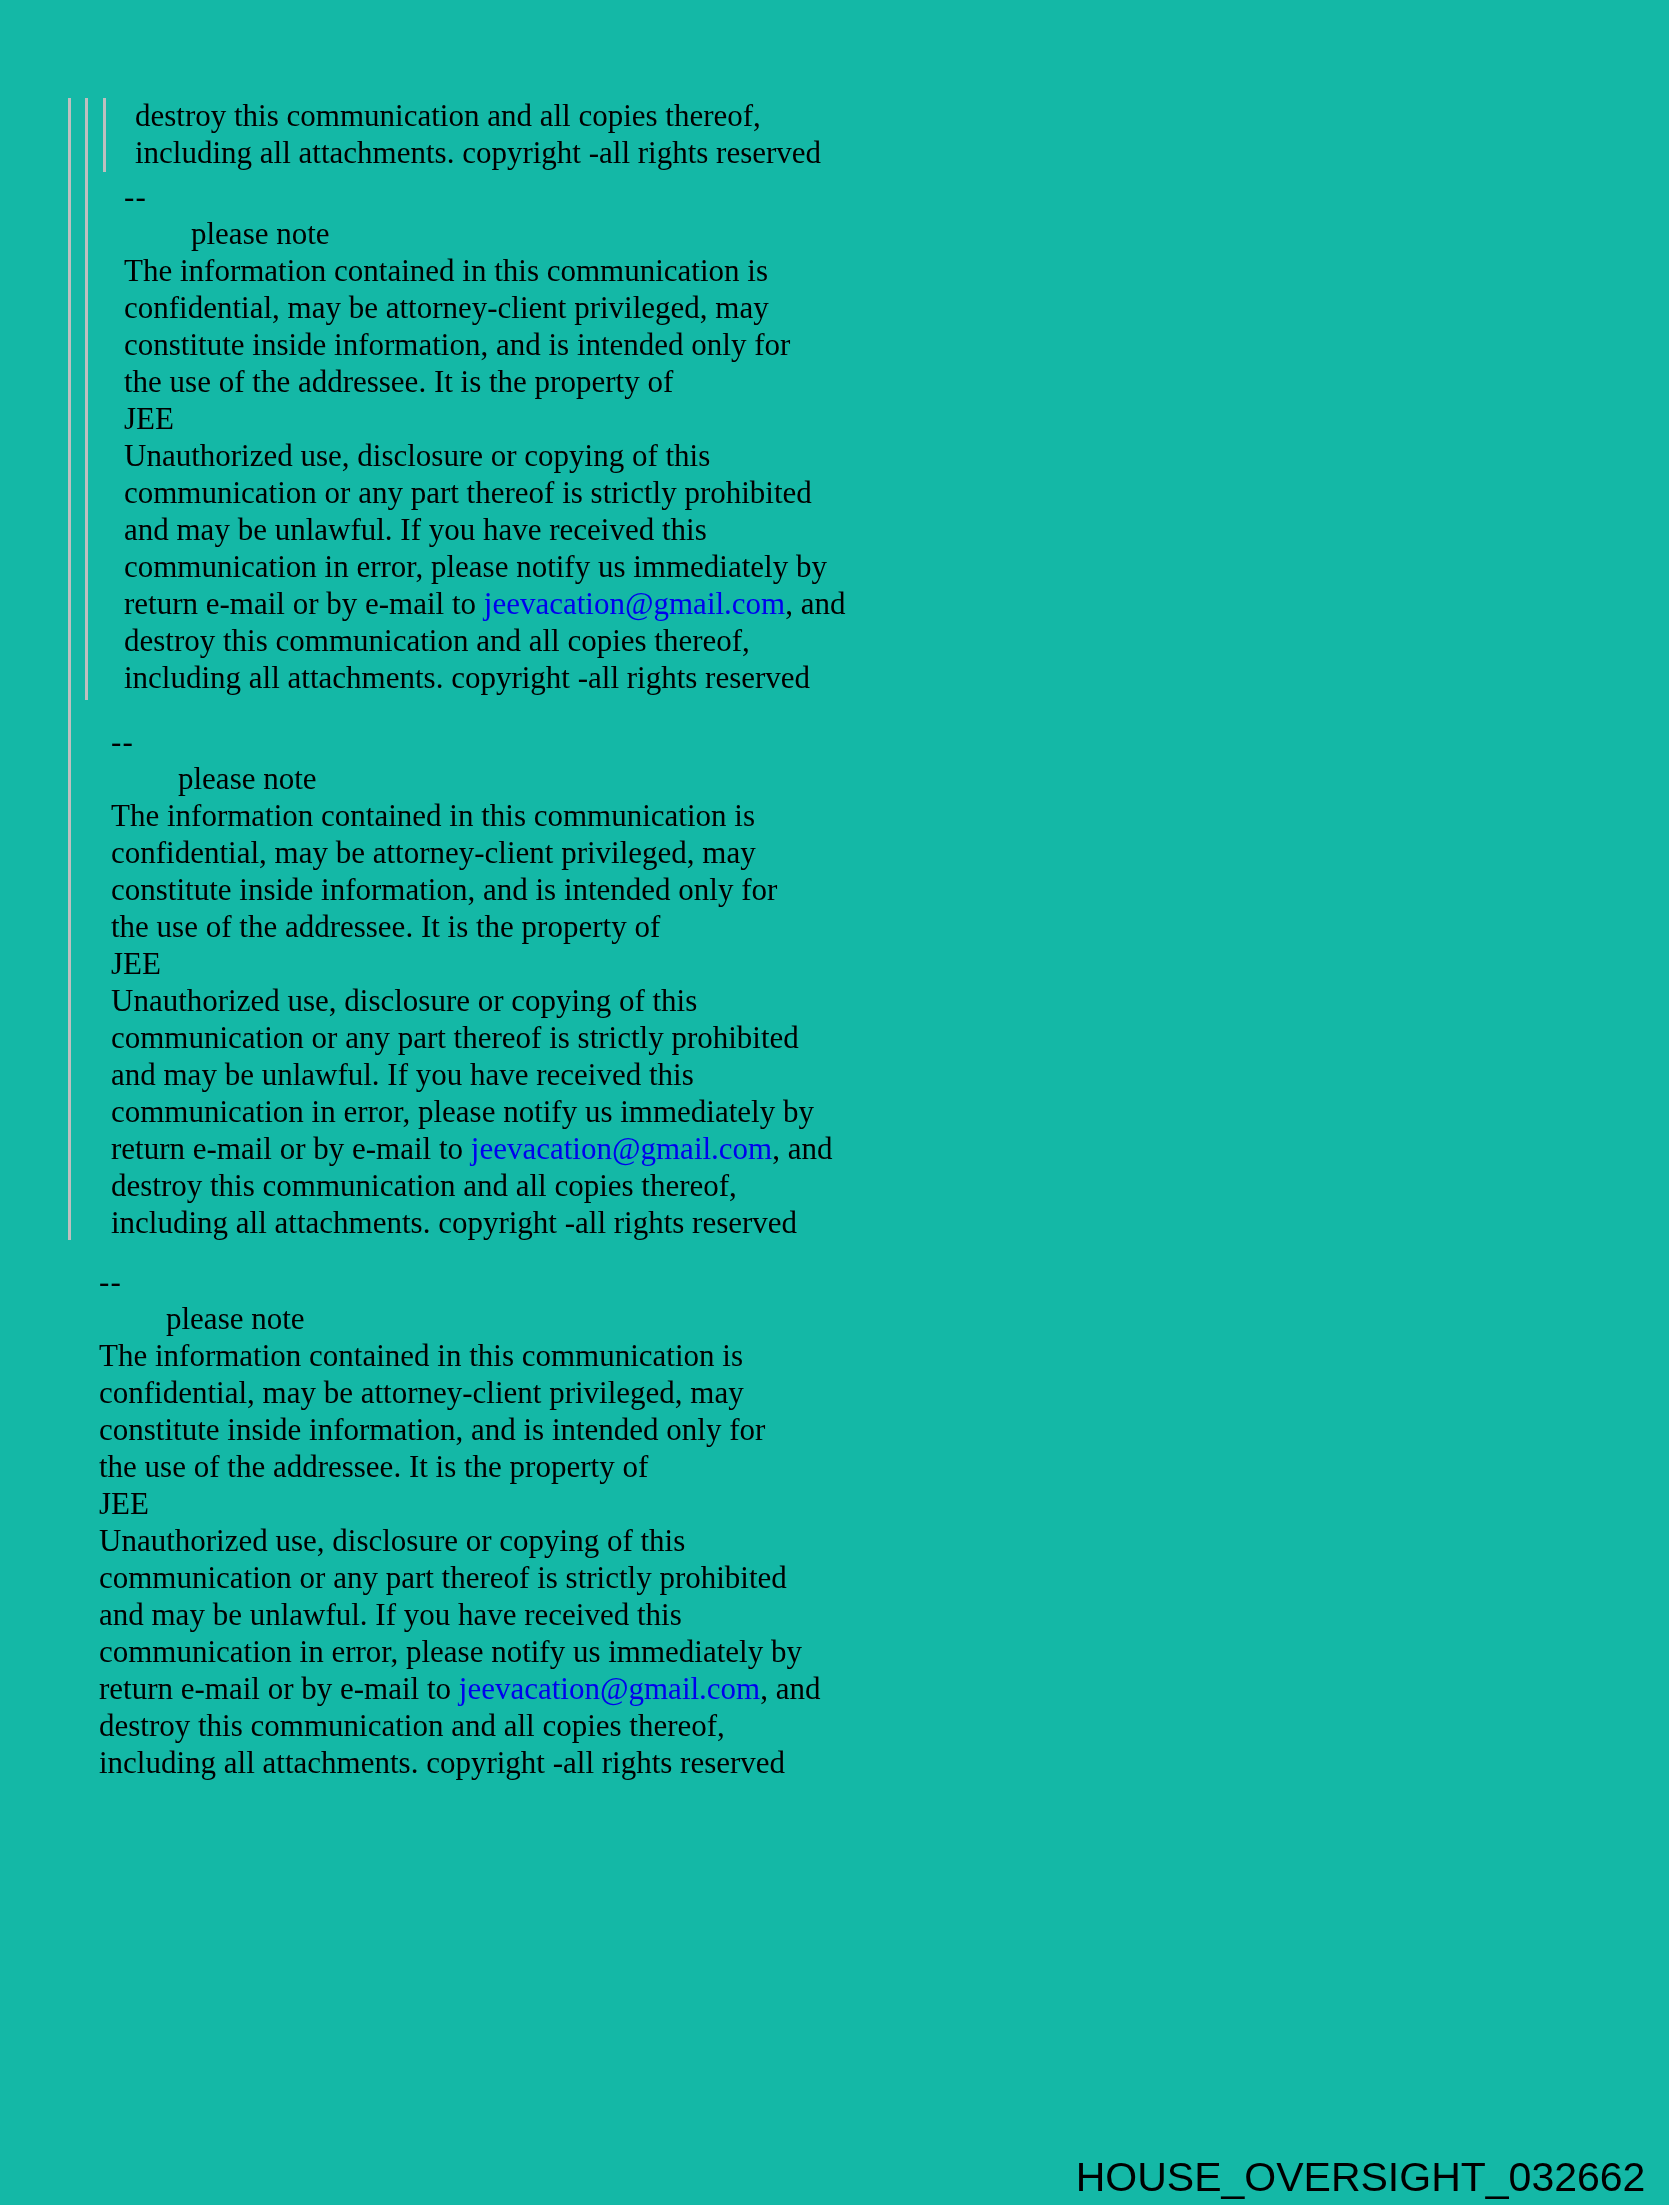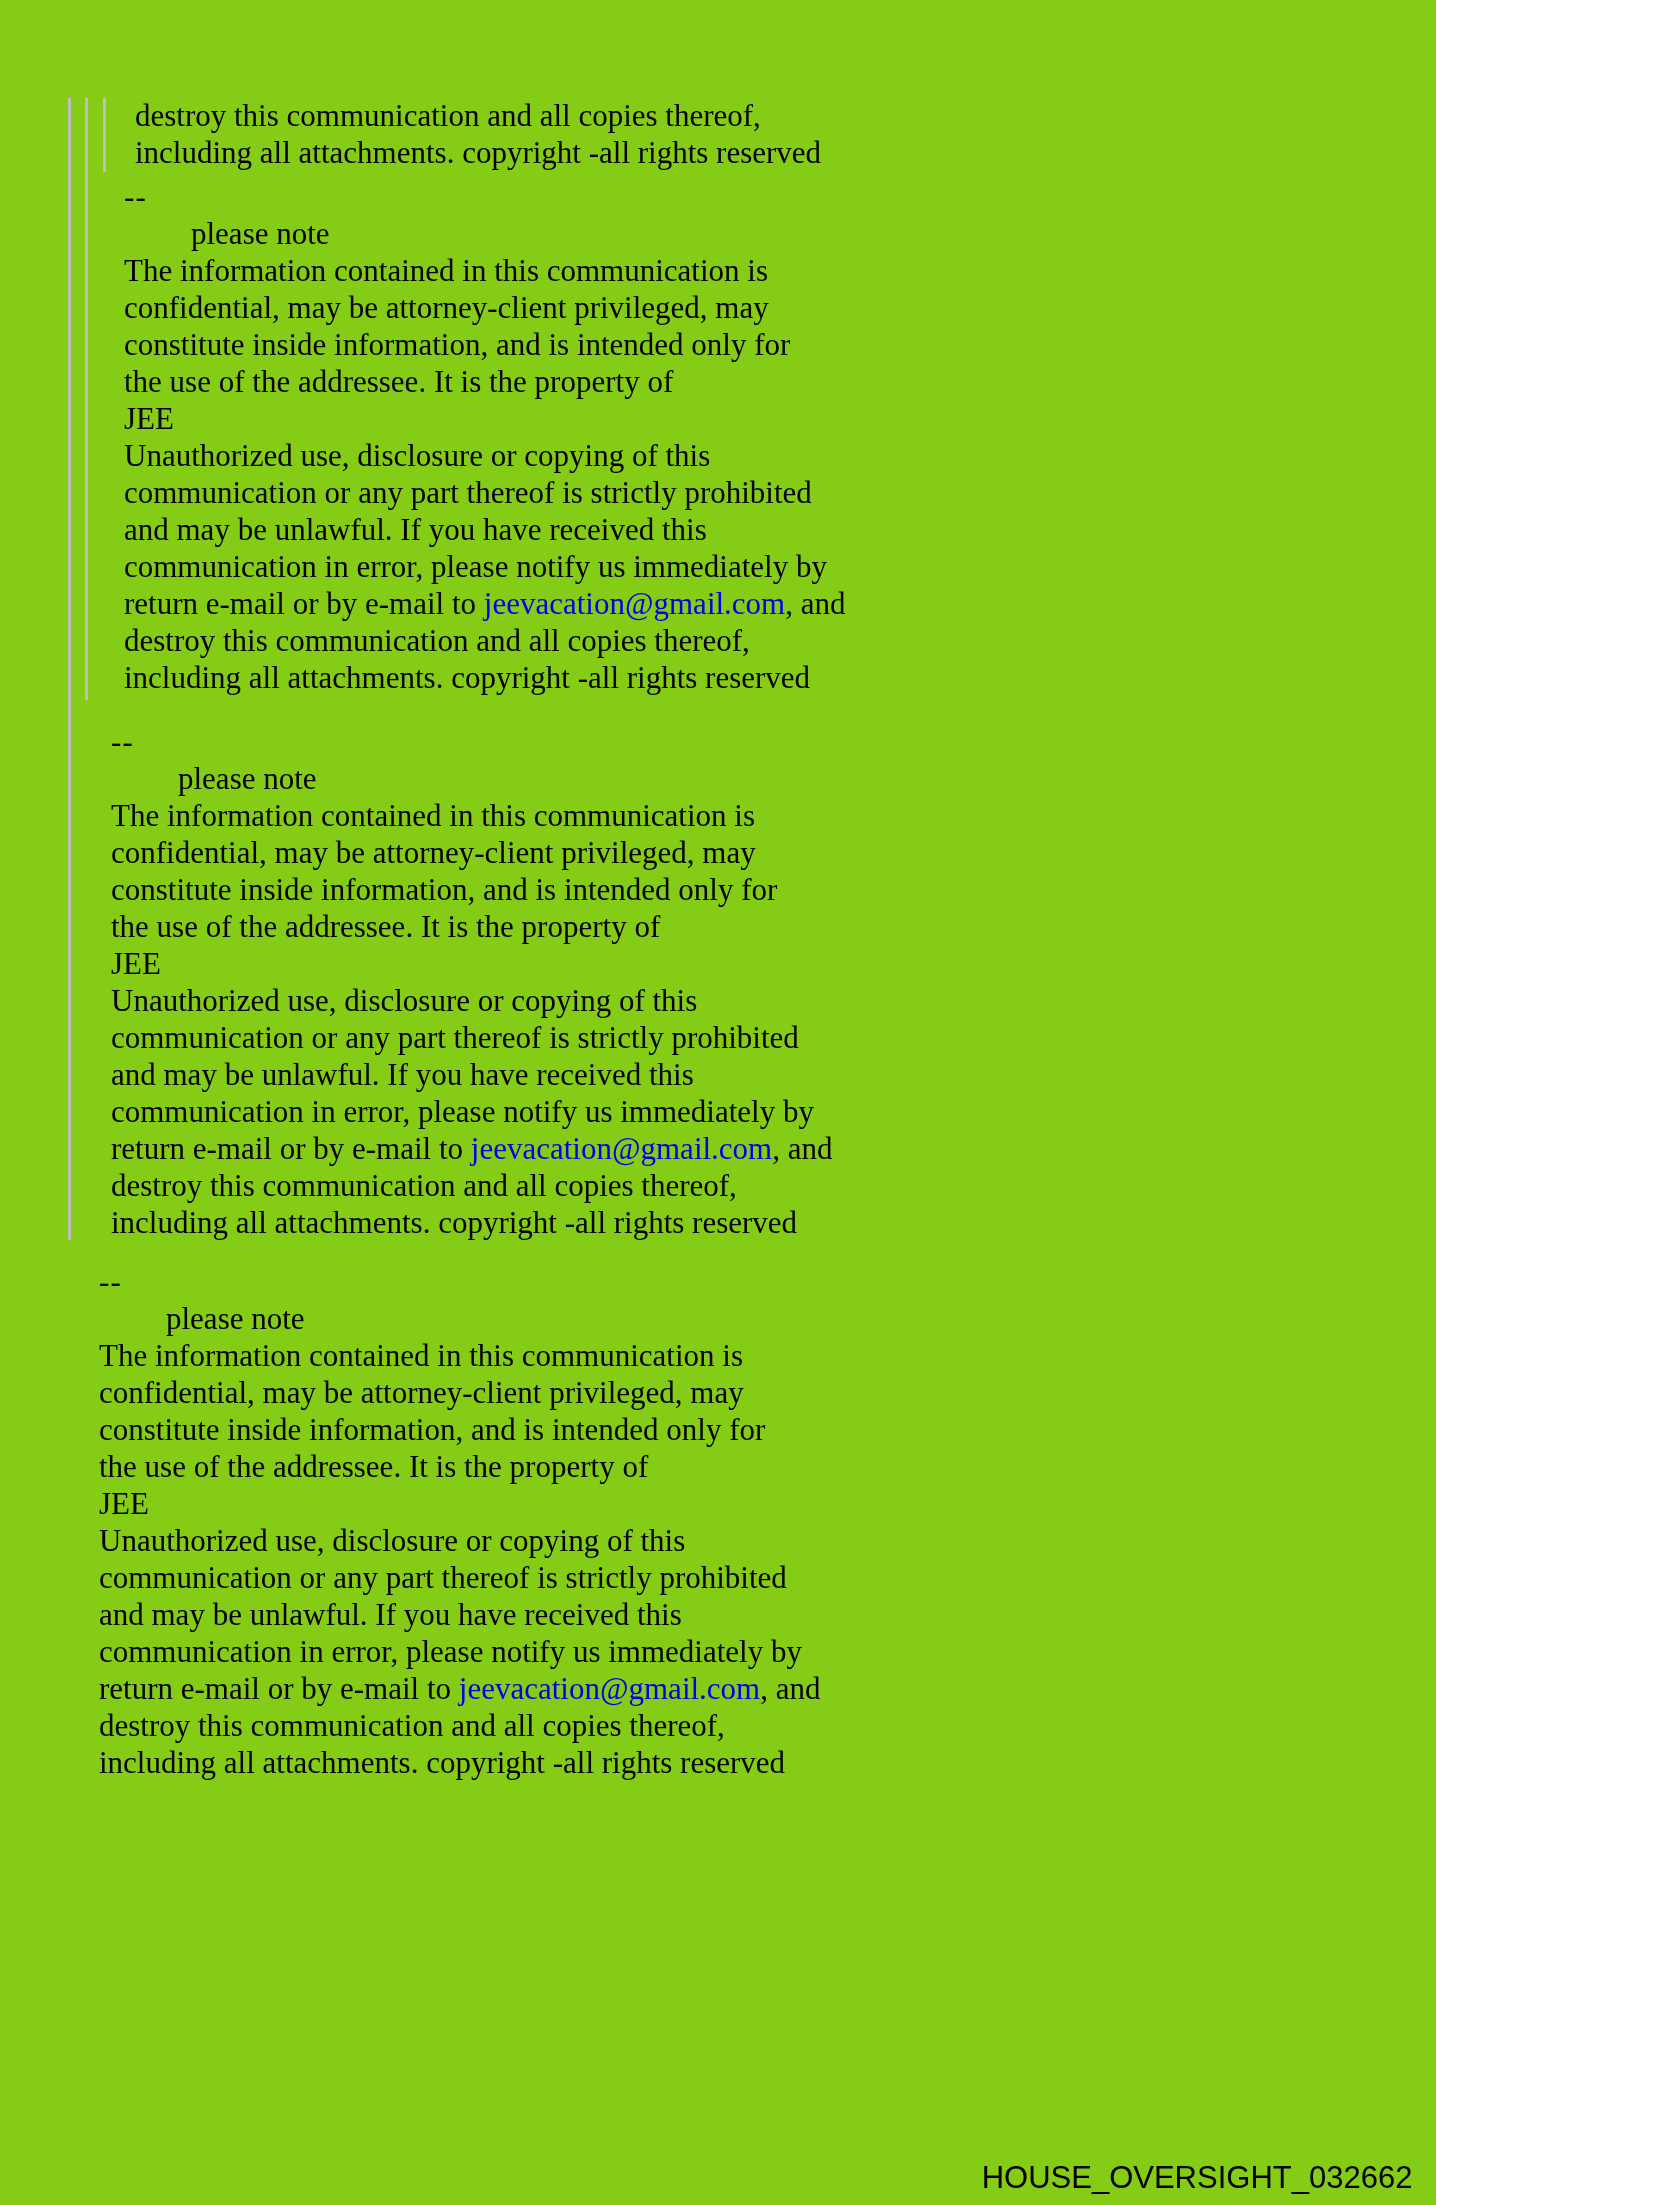--- a/index.html
+++ b/index.html
@@ -2,23 +2,23 @@
 <html style="font-size:10.5px"><head>
 <meta charset="utf-8">
 <style>
   html, body {
     margin: 0;
     padding: 0;
     background: #ffffff;
   }
   .page {
     position: relative;
-    width: 1436px;
+    width: 1669px;
     height: 2205px;
-    background: #84cc16;
+    background: #14b8a6;
     font-family: "Liberation Serif", "DejaVu Serif", serif;
     font-size: 31px;
     line-height: 37px;
     color: #000000;
     overflow: hidden;
   }
   
   .qbar {
     position: absolute;
     width: 2.6px;
@@ -42,21 +42,21 @@
   a.mail {
     color: #0000ee;
     cursor: pointer;
   }
 
   .footer {
     position: absolute;
     top: 2159px;
     right: 23.6px;
     font-family: "Liberation Sans", "DejaVu Sans", sans-serif;
-    font-size: 31px;
+    font-size: 41px;
     line-height: 37px;
     color: #000000;
     letter-spacing: 0px;
   }
 </style>
 </head>
 <body>
 
 <div class="page">
 

